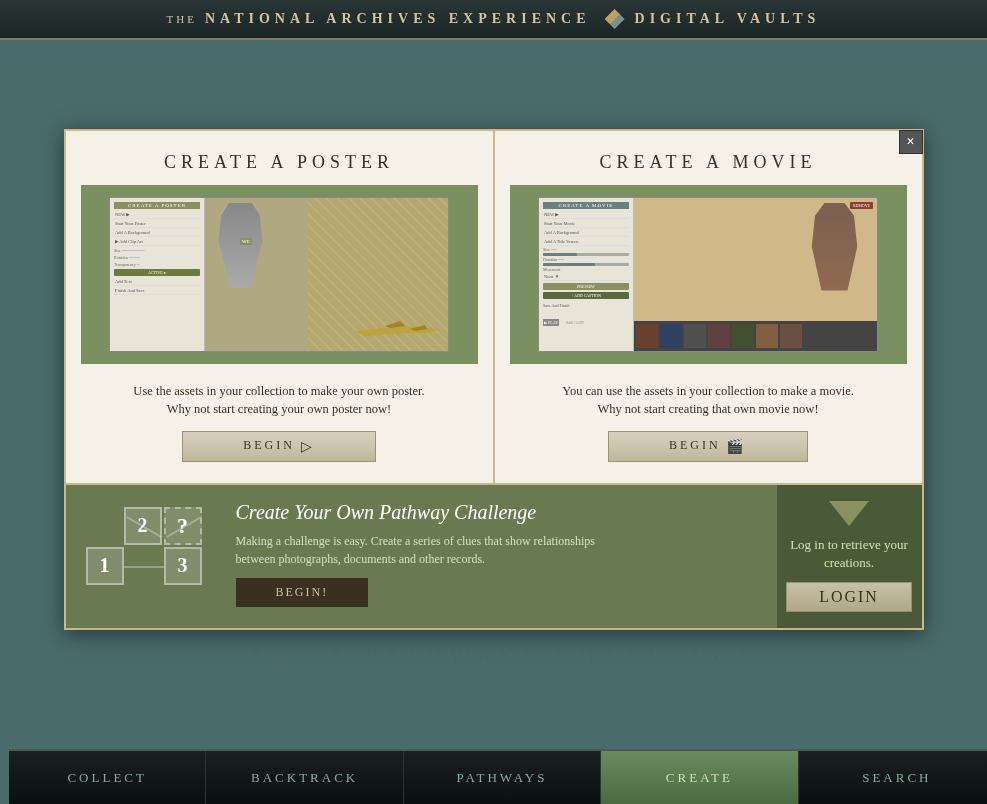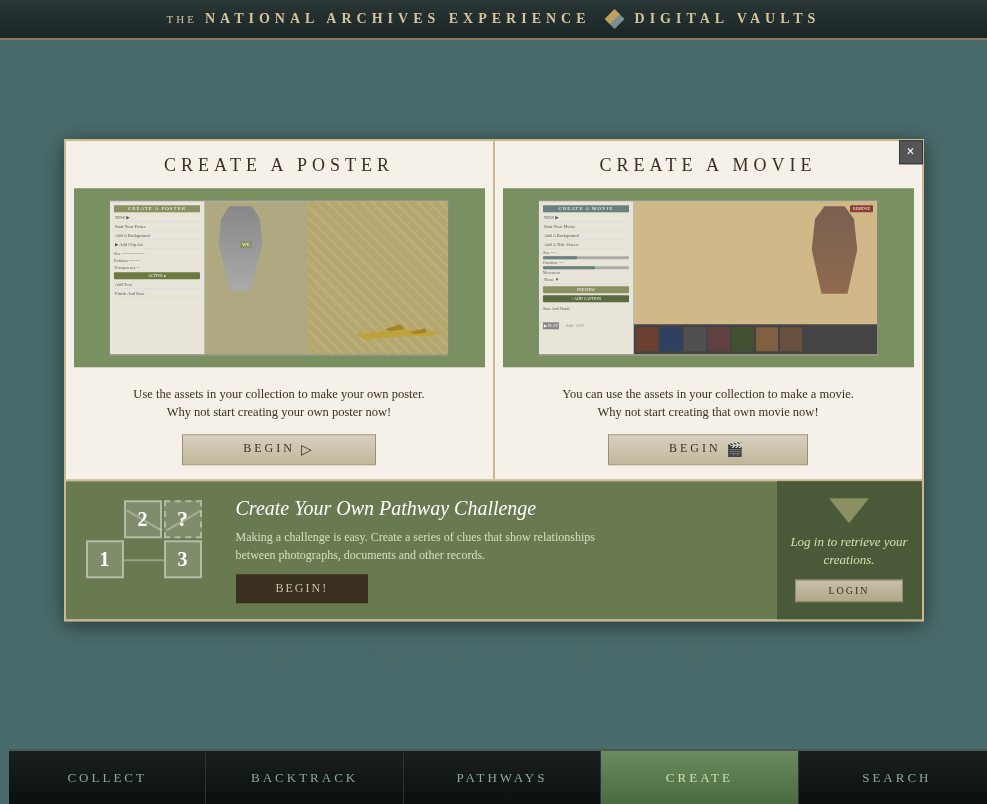--- a/index.html
+++ b/index.html
@@ -87,21 +87,21 @@
     }
 
     
     .modal-top {
       display: flex;
       border-bottom: 2px solid #c8b88a;
     }
 
     .modal-col {
       flex: 1;
-      padding: 0;
+      padding: 7px;
     }
     .modal-col:first-child {
       border-right: 2px solid #c8b88a;
     }
 
     .col-header {
       text-align: center;
       padding: 14px 0 12px;
       background: #f5f0e8;
     }
@@ -388,29 +388,28 @@
       width: 0;
       height: 0;
       border-left: 20px solid transparent;
       border-right: 20px solid transparent;
       border-top: 25px solid #8a9060;
     }
 
     .pathway-login-text {
       color: #d0e0b0;
       font-size: 13px;
-      font-style: italic;
       text-align: center;
       line-height: 1.4;
     }
     .pathway-login-btn {
       background: linear-gradient(180deg, #c8c0a8 0%, #b0a888 100%);
       border: 1px solid #9a9070;
       color: #3a3020;
-      font-size: 10px;
+      font-size: 16px;
       letter-spacing: 2px;
       text-transform: uppercase;
       padding: 5px 32px;
       cursor: pointer;
       font-family: Georgia, serif;
     }
 
     
     .bottom-nav {
       position: absolute;

